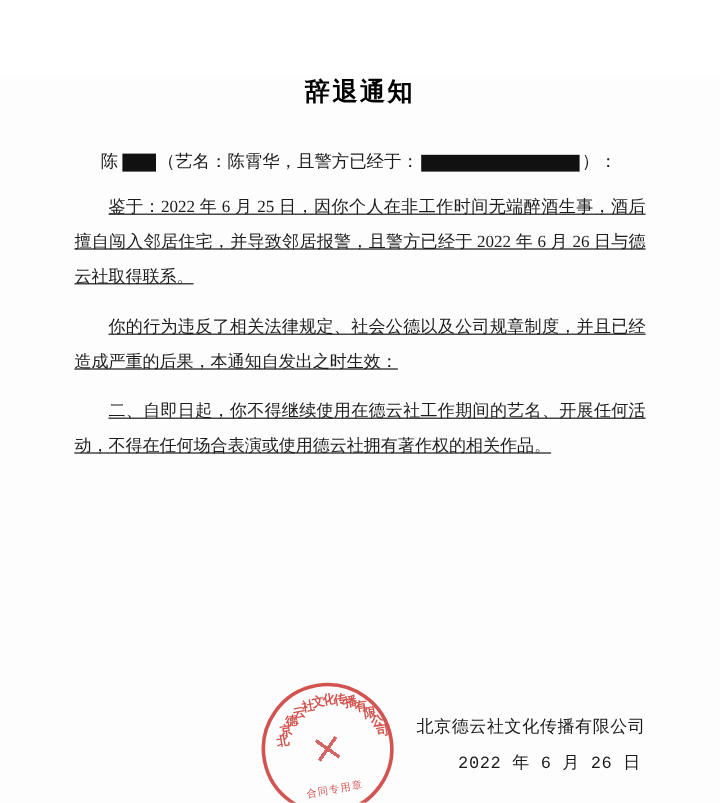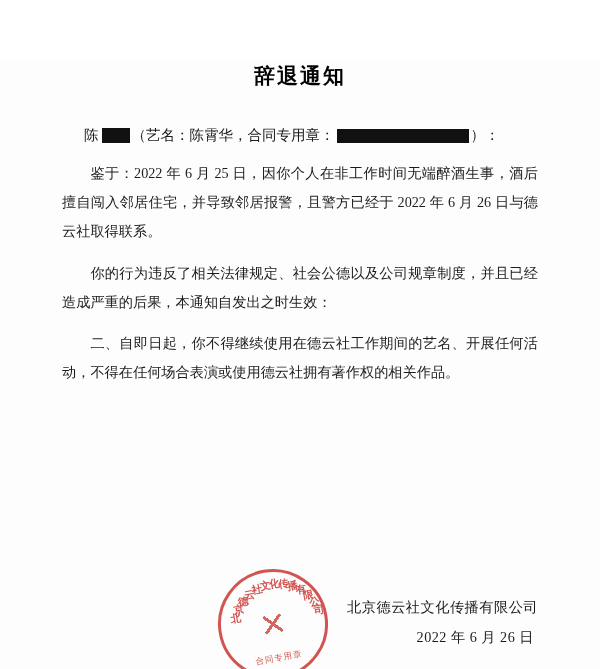--- a/index.html
+++ b/index.html
@@ -57,40 +57,42 @@
     font-size: 14.2px;
     line-height: 2.05;
     text-align: justify;
     text-justify: inter-ideograph;
     text-indent: 2em;
     margin: 0;
     margin-top: 12px;
     color: #1c1c1c;
   }
   .body-block {
+    text-decoration: underline;
   }
   .stamp-area {
     position: absolute;
     right: 62px;
     bottom: 42px;
     width: 330px;
     height: 120px;
   }
   .signature {
     position: absolute;
     right: 0;
     top: 24px;
     text-align: right;
     font-size: 14.2px;
     line-height: 2.0;
     letter-spacing: 0.5px;
   }
   .sig-line {
     display: block;
     white-space: nowrap;
+    font-family: Liberation Mono, monospace;
   }
   .sig-line.seal-word {
     padding-right: 46px;
   }
   .sig-line.date {
     padding-right: 4px;
     margin-top: 2px;
   }
   .stamp {
     position: absolute;
@@ -149,21 +151,21 @@
 </head>
 <body>
 
 <div class="page">
 
   <div class="doc-title">辞退通知</div>
 
   <div class="addressee">
     <span class="name-char">陈</span>
     <span class="redact name-block"></span>
-    <span>（艺名：陈霄华，合同专用章：</span>
+    <span>（艺名：陈霄华，且警方已经于：</span>
     <span class="redact id-block"></span>
     <span>）：</span>
   </div>
 
   <div class="body-block">
     <p class="para">鉴于：2022 年 6 月 25 日，因你个人在非工作时间无端醉酒生事，酒后擅自闯入邻居住宅，并导致邻居报警，且警方已经于 2022 年 6 月 26 日与德云社取得联系。</p>
     <p class="para">你的行为违反了相关法律规定、社会公德以及公司规章制度，并且已经造成严重的后果，本通知自发出之时生效：</p>
     <p class="para">二、自即日起，你不得继续使用在德云社工作期间的艺名、开展任何活动，不得在任何场合表演或使用德云社拥有著作权的相关作品。</p>
   </div>
 

